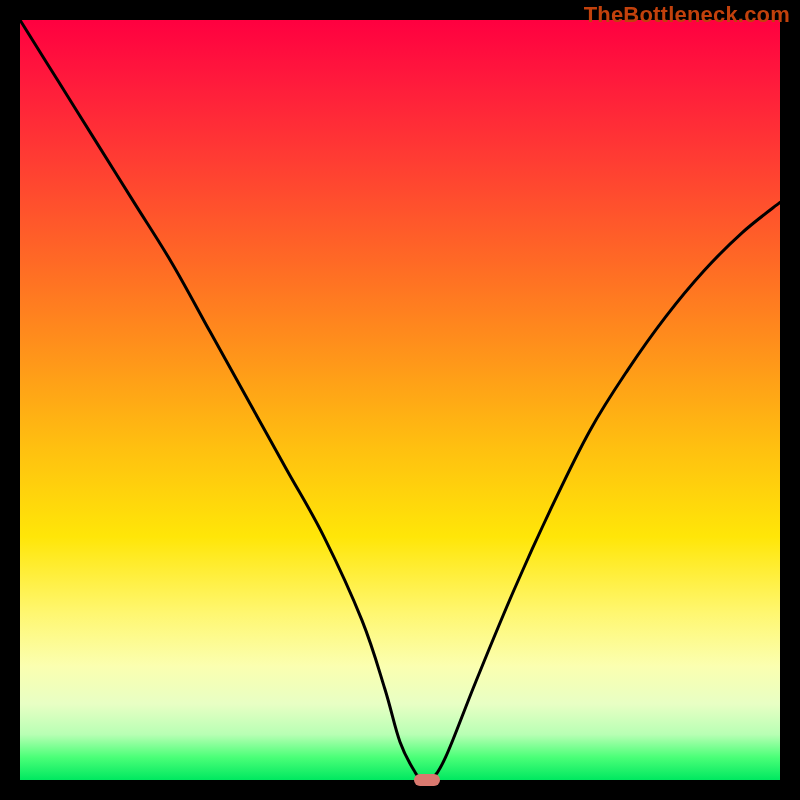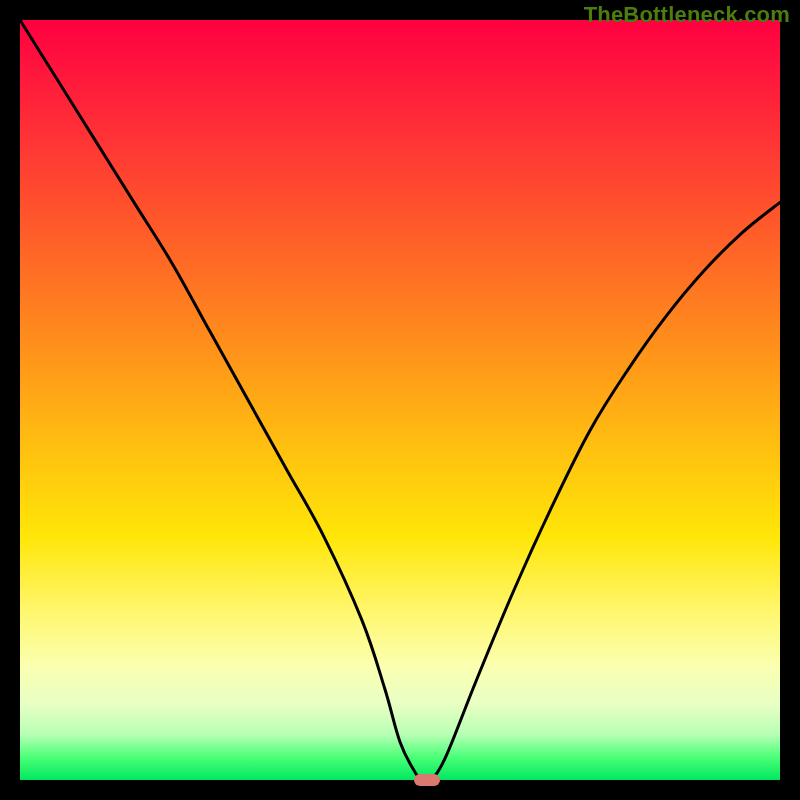--- a/index.html
+++ b/index.html
@@ -36,21 +36,21 @@
       #e8ffc4 90%,
       #b8ffb4 94%,
       #4bff78 97%,
       #00e860 100%
     );
   }
   .watermark {
     position: absolute;
     top: 2px;
     right: 10px;
-    color: #4d7c0f;
+    color: #c2410c;
     font-size: 22px;
     font-weight: 600;
     letter-spacing: 0.2px;
     user-select: none;
   }
   svg.curve {
     position: absolute;
     left: 0;
     top: 0;
     width: 760px;

